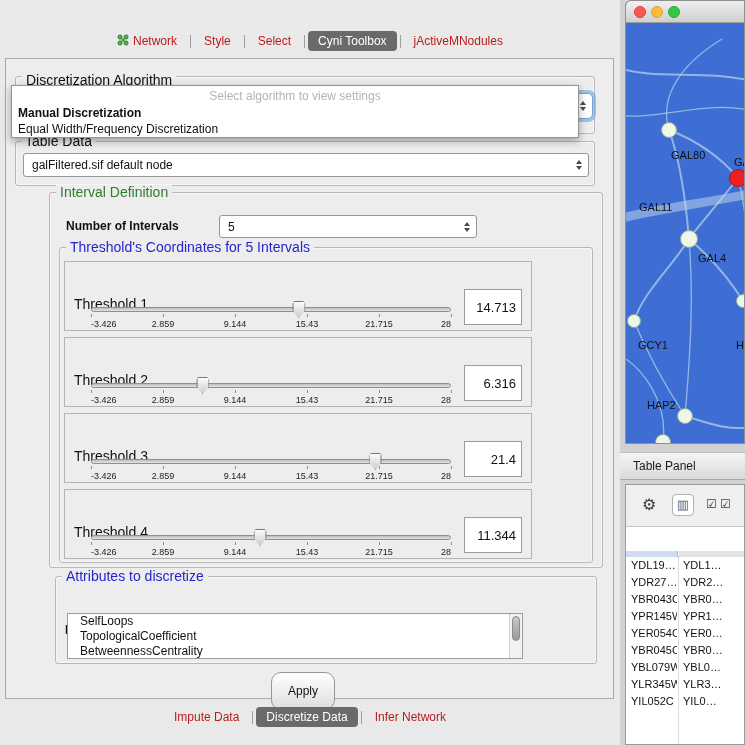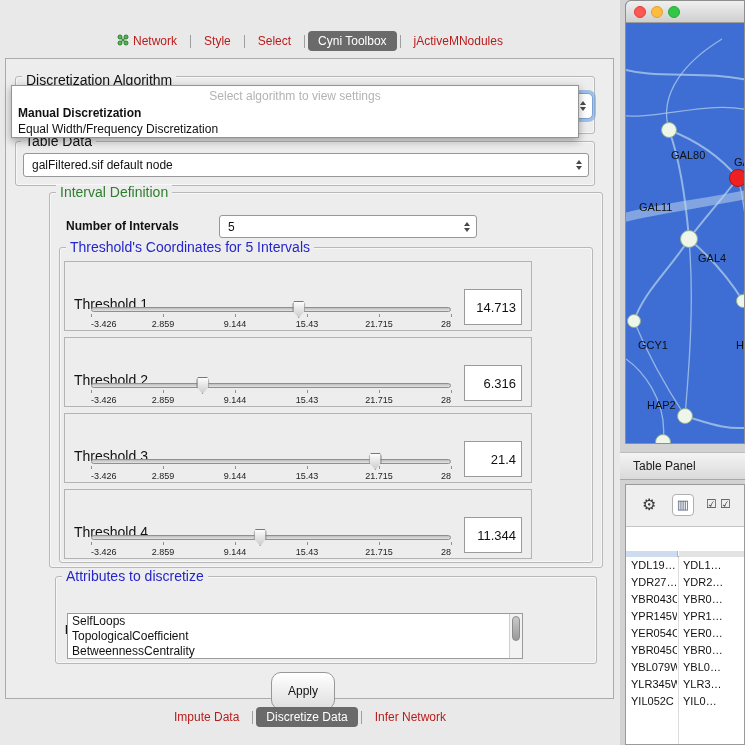--- a/index.html
+++ b/index.html
@@ -48,21 +48,21 @@
   .slider-track { position:absolute; left:0; right:0; top:6px; height:5px; background:linear-gradient(#bdbdbd,#e4e4e4); border:1px solid #8f8f8f; border-radius:3px; }
   .slider-thumb { position:absolute; top:0; width:13px; height:17px; transform:translateX(-50%); background:linear-gradient(#fdfdfd,#cccccc); border:1px solid #777; clip-path:polygon(15% 0,85% 0,100% 18%,100% 55%,50% 100%,0 55%,0 18%); }
   .tickmarks { position:absolute; left:0; top:13px; width:361px; height:3px; background:repeating-linear-gradient(to right,#8f8f8f 0 1px,transparent 1px 72px); }
   .ticks { position:absolute; left:0; right:0; top:18px; height:11px; }
   .ticks span { position:absolute; font-size:9px; color:#222; transform:translateX(-50%); white-space:nowrap; }
   .ticks span.first { transform:none; }
   .ticks span.last { transform:translateX(-100%); }
   .value-box { position:absolute; left:399px; top:27px; width:58px; height:36px; background:#fff; border:1px solid #9b9b9b; display:flex; align-items:center; justify-content:flex-end; padding:0 5px; font-size:13px; }
 
   .list { position:absolute; background:#fff; border:1px solid #9b9b9b; overflow:hidden; }
-  .list-item { font-size:12px; height:15px; line-height:15px; padding:0 4px; white-space:nowrap; }
+  .list-item { font-size:12px; height:15px; line-height:15px; padding:0 12px; white-space:nowrap; }
   .vscroll { position:absolute; right:0; top:0; bottom:0; width:13px; background:#f2f2f2; border-left:1px solid #cfcfcf; }
   .vscroll .thumb { position:absolute; left:2px; top:2px; width:8px; height:25px; border-radius:4px; background:linear-gradient(#c9c9c9,#9a9a9a); border:1px solid #8c8c8c; }
 
   .apply-btn { position:absolute; left:265px; top:613px; width:64px; height:38px; border:1px solid #979797; border-radius:10px; background:linear-gradient(#ffffff,#dedede); display:flex; align-items:center; justify-content:center; font-size:12px; }
 
   
   #right-region { position:absolute; left:620px; top:0; width:125px; height:745px; background:#d2d2d2; }
   #net-window { position:absolute; left:5px; top:0; width:120px; height:444px; border:1px solid #8e8e8e; border-top-left-radius:6px; overflow:hidden; background:#3e6ed3; }
   .mac-titlebar { position:absolute; left:0; top:0; right:0; height:22px; background:linear-gradient(#f0f0f0,#cfcfcf); border-bottom:1px solid #9d9d9d; }
   .light { position:absolute; top:5px; width:12px; height:12px; border-radius:50%; }

